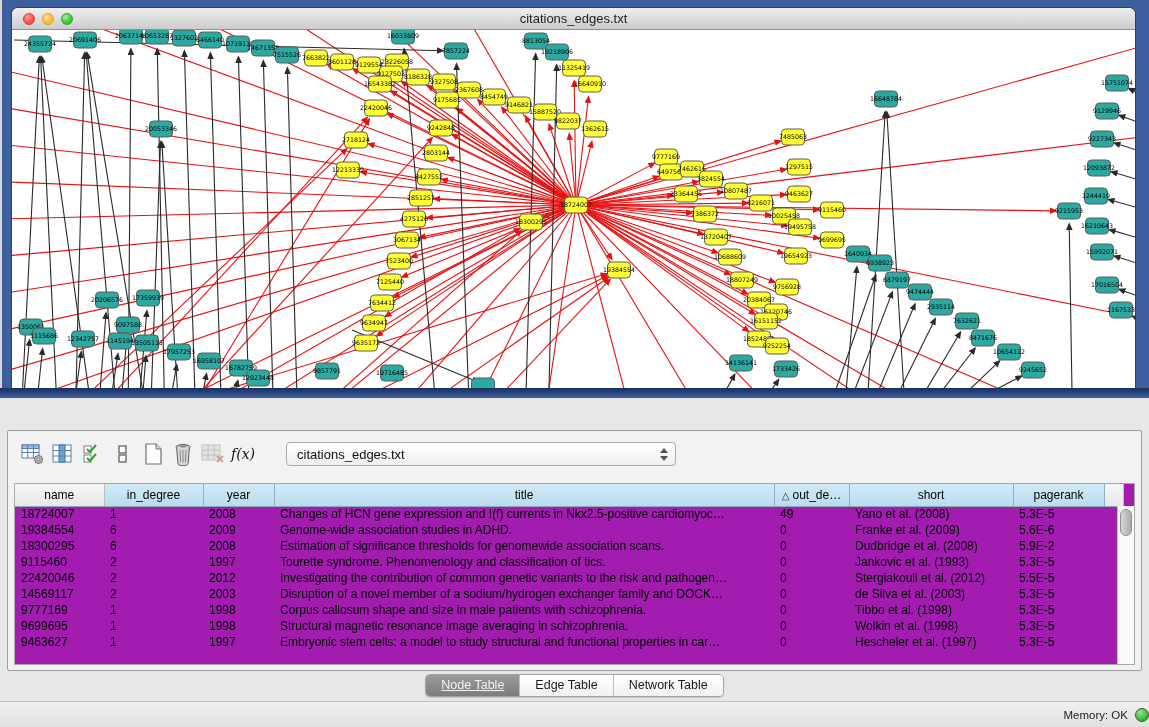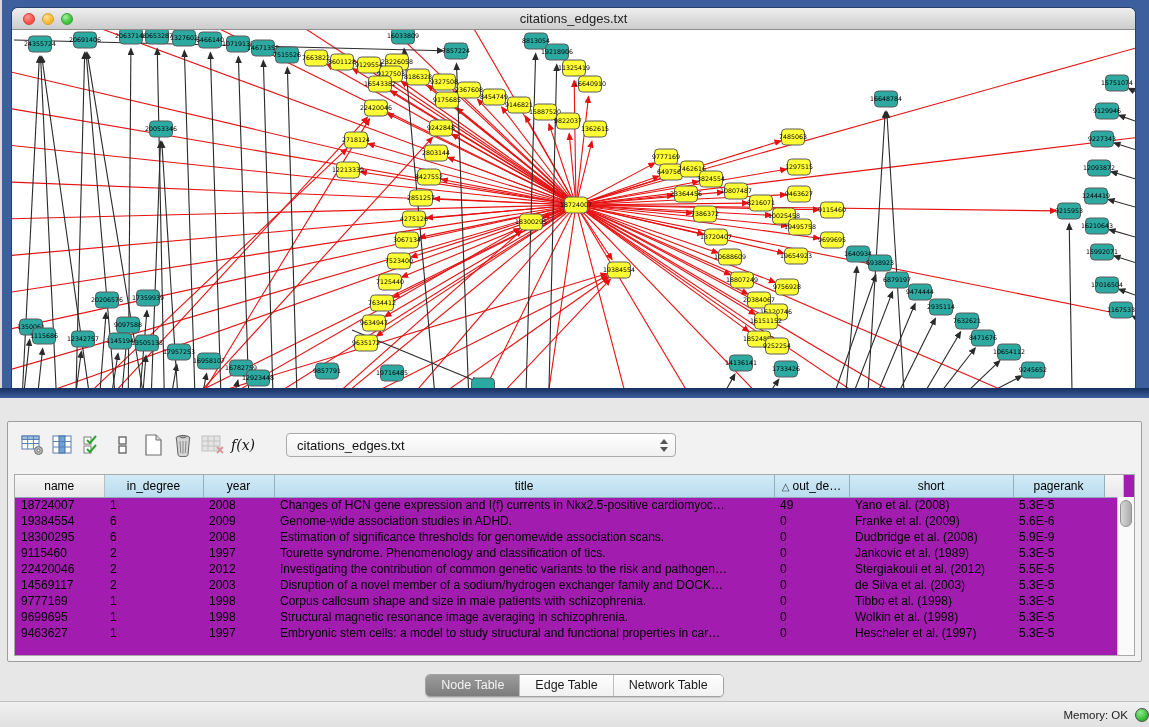--- a/index.html
+++ b/index.html
@@ -27,21 +27,21 @@
   .net-node text { font-family:"DejaVu Sans", sans-serif; font-size:6.3px; fill:#000; }
 
   
   .panel { position:absolute; left:0; top:398px; width:1149px; height:303px; background:#E7E7E7; }
   .panel-header { position:relative; height:24px; background:linear-gradient(#F6F6F6,#DADADA);
                   border-bottom:1px solid #BDBDBD; }
   .panel-header .ph-title { position:absolute; left:9px; top:4px; font-size:12px; color:#111; }
   .ph-icons { position:absolute; right:10px; top:4px; display:flex; gap:14px; align-items:center; }
   .close-x { font-size:15px; font-weight:bold; color:#1A1A1A; line-height:15px; cursor:default; }
 
-  .panel-body { position:absolute; left:7px; right:7px; top:23px; height:241px;
+  .panel-body { position:absolute; left:7px; right:7px; top:32px; height:241px;
                 background:#F2F2F2; border:1px solid #9E9E9E; border-radius:2px; }
   .toolbar { position:absolute; left:0; top:0; right:0; height:46px; display:flex; align-items:center; padding-left:10px; }
   .tb-btn { width:30px; height:28px; display:flex; align-items:center; justify-content:center; }
   .tb-btn.disabled { opacity:.55; }
   .fx-label { font-family:"DejaVu Serif", serif; font-style:italic; font-size:14px; color:#111; }
   .table-select { margin-left:28px; width:390px; height:24px; border:1px solid #ABABAB; border-radius:4px;
                   background:linear-gradient(#FFFFFF,#F0F0F0); display:flex; align-items:center;
                   font-size:13px; color:#111; padding-left:10px; position:relative; }
   .stepper { position:absolute; right:7px; top:5px; display:flex; flex-direction:column; gap:3px; }
   .tri-up { width:0; height:0; border-left:4px solid transparent; border-right:4px solid transparent; border-bottom:5px solid #555; }
@@ -58,21 +58,21 @@
   .sort-glyph { font-size:10px; color:#333; margin-right:3px; }
   .vscroll { position:absolute; right:0; top:22px; bottom:0; width:17px; background:#FAFAFA; border-left:1px solid #C6C6C6; }
   .vthumb { position:absolute; left:2px; top:3px; width:12px; height:27px; border-radius:6px;
             background:linear-gradient(90deg,#D8D8D8,#ABABAB); border:1px solid #909090; }
 
   .tabs { position:absolute; left:0; right:0; bottom:4px; height:23px; display:flex; justify-content:center; }
   .seg-control { display:flex; border:1px solid #A3A3A3; border-radius:5px; overflow:hidden; background:#FDFDFD;
                  box-shadow:0 1px 1px rgba(0,0,0,.15); }
   .seg { padding:3px 15px; font-size:12.5px; color:#1A1A1A; border-right:1px solid #BEBEBE; background:linear-gradient(#FFFFFF,#F1F1F1); }
   .seg:last-child { border-right:none; }
-  .seg.active { background:linear-gradient(#9C9C9C,#7C7C7C); color:#F3F3F3; }
+  .seg.active { background:linear-gradient(#9C9C9C,#7C7C7C); color:#F3F3F3;text-decoration:underline; }
 
   
   .statusbar { position:absolute; left:0; bottom:0; width:1149px; height:26px;
                background:linear-gradient(#F0F0F0,#E0E0E0); border-top:1px solid #C2C2C2;
                display:flex; align-items:center; justify-content:flex-end; gap:7px; }
   .statusbar .mem { font-size:11.5px; color:#222; }
   .mem-dot { width:14px; height:14px; border-radius:50%; border:1px solid #4E4E4E;
              background:radial-gradient(circle at 35% 30%, #90E88C, #2DB52D 70%); }
 </style>
 </head>
@@ -821,30 +821,30 @@
                 <td>5.6E-6</td>
                 <td></td>
               </tr>
               <tr>
                 <td>18300295</td>
                 <td>6</td>
                 <td>2008</td>
                 <td>Estimation of significance thresholds for genomewide association scans.</td>
                 <td>0</td>
                 <td>Dudbridge et al. (2008)</td>
-                <td>5.9E-9</td>
+                <td>5.9E-2</td>
                 <td></td>
               </tr>
               <tr>
                 <td>9115460</td>
                 <td>2</td>
                 <td>1997</td>
                 <td>Tourette syndrome. Phenomenology and classification of tics.</td>
                 <td>0</td>
-                <td>Jankovic et al. (1989)</td>
+                <td>Jankovic et al. (1993)</td>
                 <td>5.3E-5</td>
                 <td></td>
               </tr>
               <tr>
                 <td>22420046</td>
                 <td>2</td>
                 <td>2012</td>
                 <td>Investigating the contribution of common genetic variants to the risk and pathogen…</td>
                 <td>0</td>
                 <td>Stergiakouli et al. (2012)</td>

